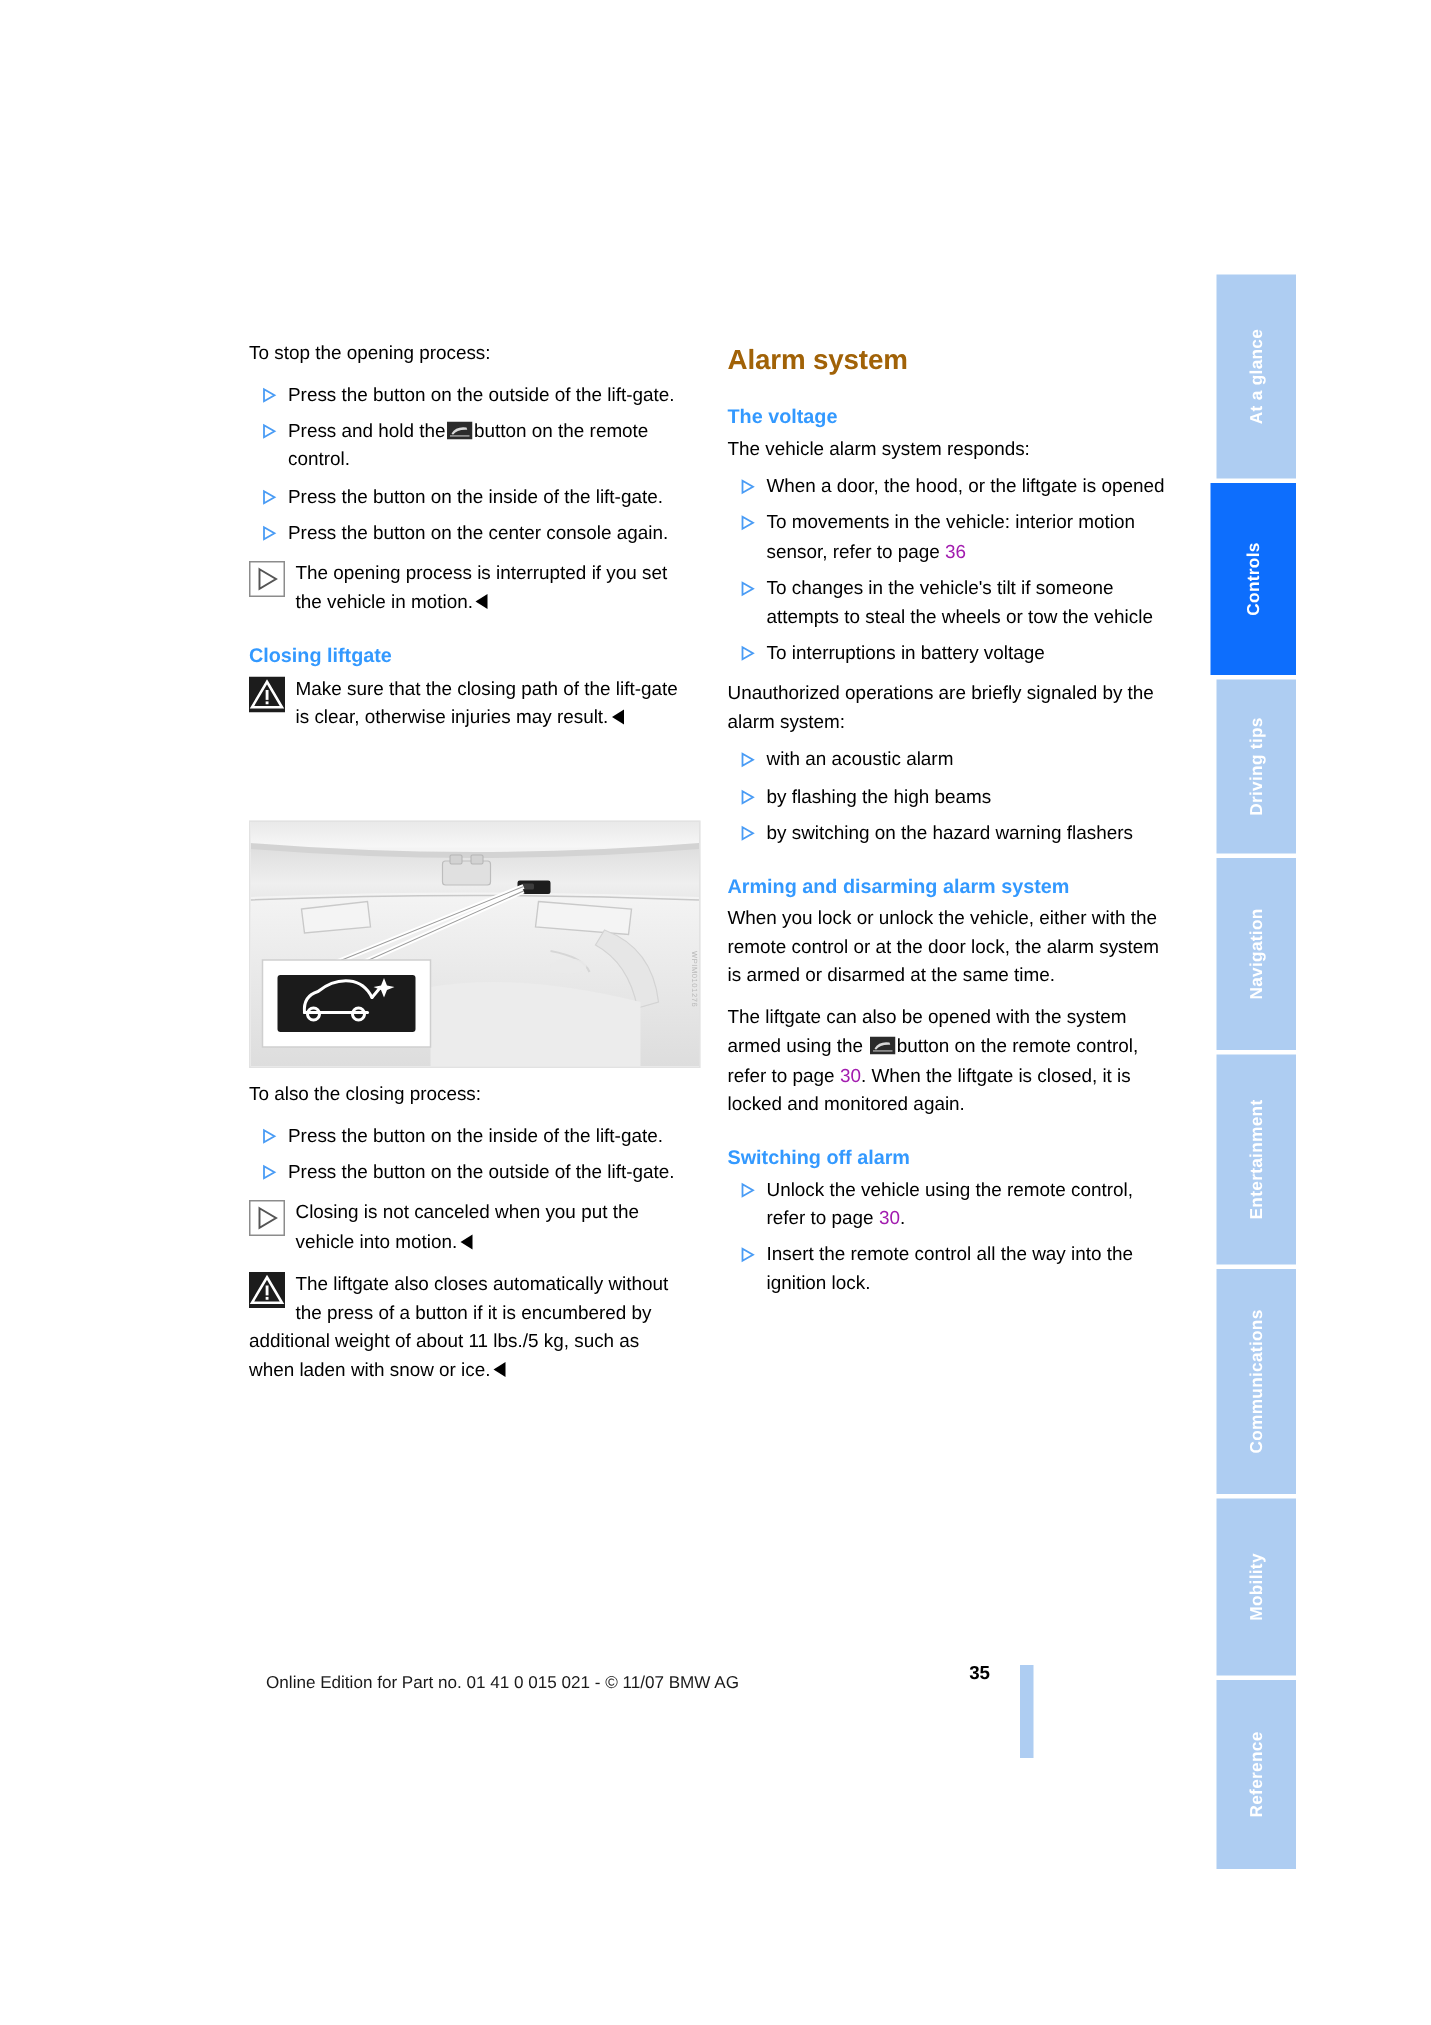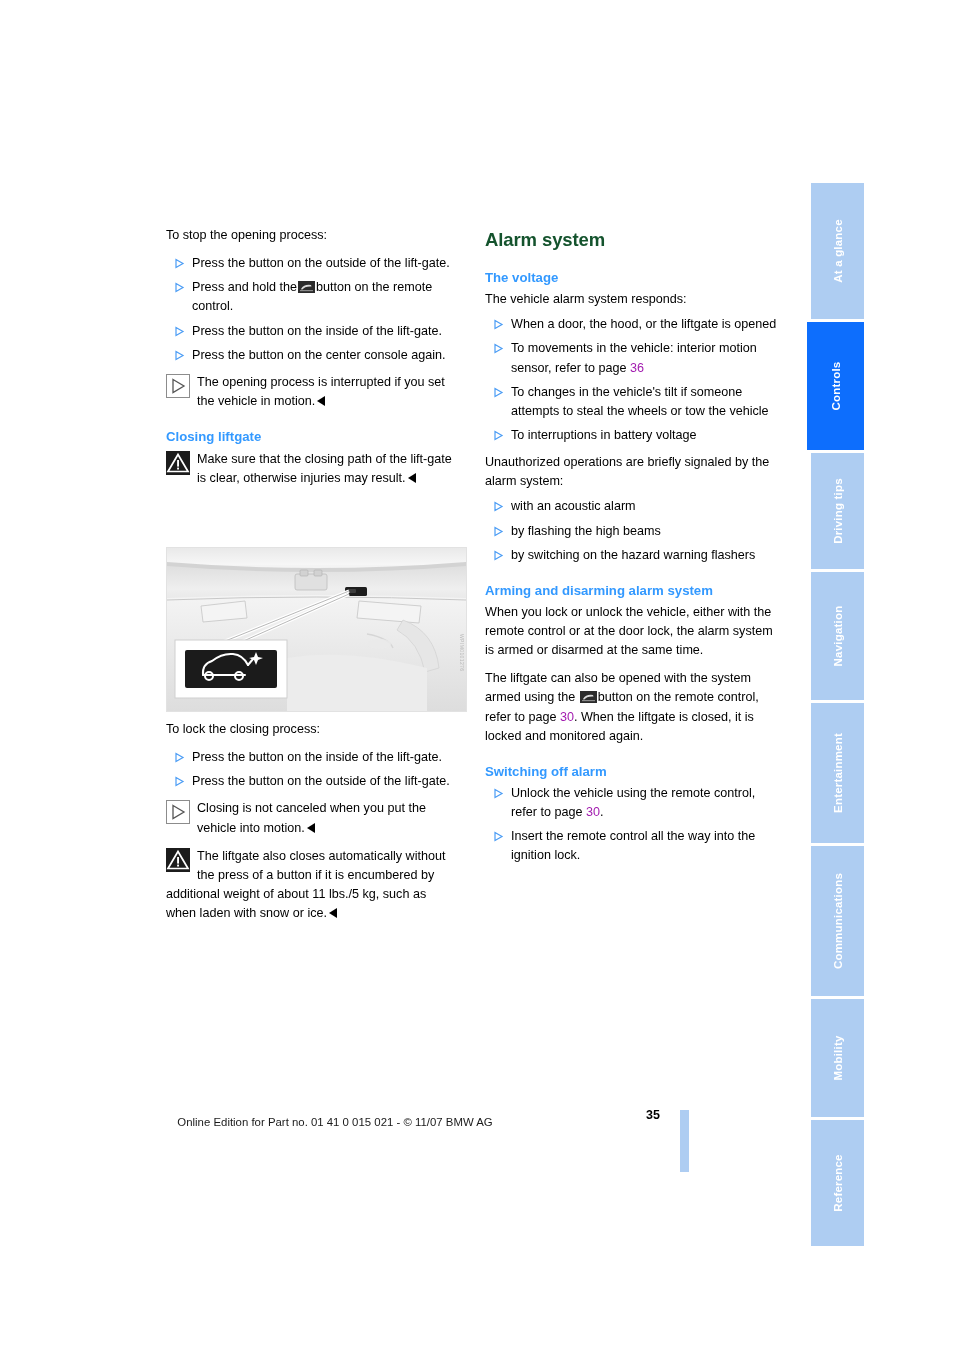--- a/index.html
+++ b/index.html
@@ -28,21 +28,21 @@
     font-size: 12.6px;
     line-height: 1.52;
   }
   .col-left  { left: 166px; top: 226px; }
   .col-right { left: 485px; top: 226px; }
 
   
   .h1 {
     font-size: 18.5px;
     font-weight: bold;
-    color: #14532d;
+    color: #a16207;
     margin: 0 0 14px 0;
     letter-spacing: -0.1px;
   }
   .h2 {
     font-size: 13.2px;
     font-weight: bold;
     color: #3399ff;
     margin: 16px 0 3px 0;
   }
   .h2.first { margin-top: 0; }
@@ -334,21 +334,21 @@
       <circle cx="42" cy="128" r="4" fill="none" stroke="#ffffff" stroke-width="2"></circle>
       <circle cx="72" cy="128" r="4" fill="none" stroke="#ffffff" stroke-width="2"></circle>
       <path d="M89 104 L91 109 L96 110 L91 112 L89 117 L87 112 L82 110 L87 109 Z" fill="#ffffff"></path>
     </svg>
     <div class="figcaption-vert">WPIM0101276</div>
   </div>
 
   <div class="col" style="left:166px; top:720px;">
 
 
-    <p class="body">To lock the closing process:</p>
+    <p class="body">To also the closing process:</p>
 
     <ul class="blist">
       <li>
         <span class="btri">
           <svg width="11" height="11" viewBox="0 0 11 11">
               <polygon points="2,1.5 9,5.5 2,9.5" fill="none" stroke="#4a9cf5" stroke-width="1.2"></polygon>
             </svg>
         </span>
         <span>Press the button on the inside of the lift-gate.</span>
       </li>

